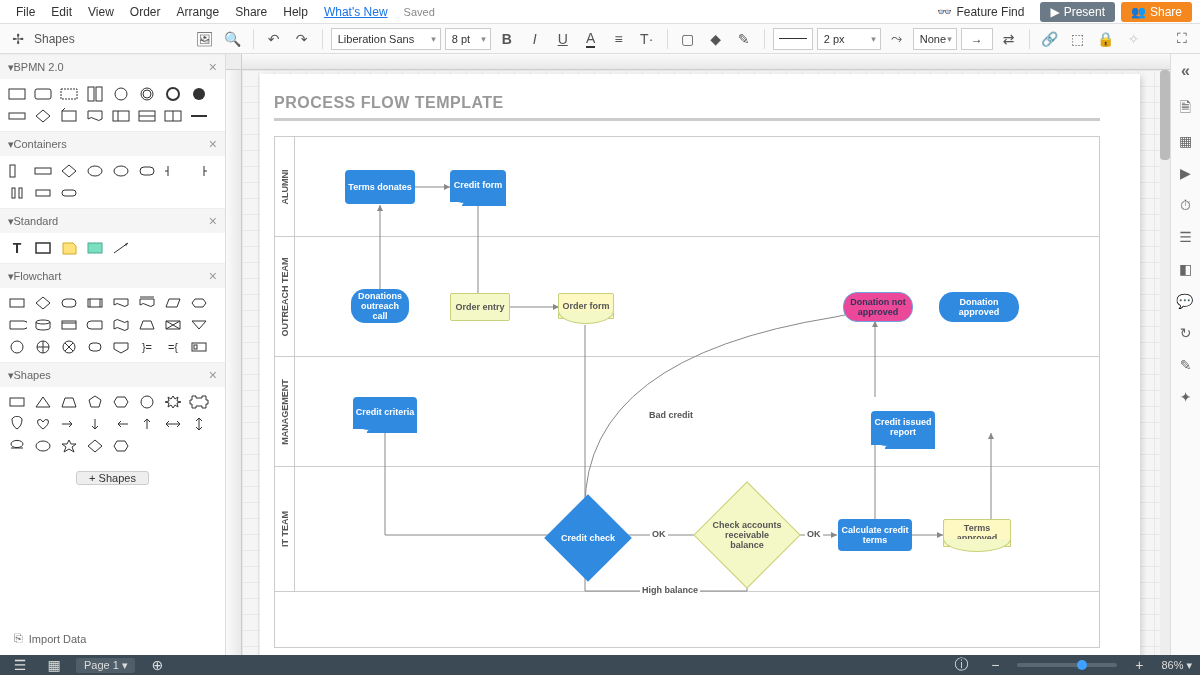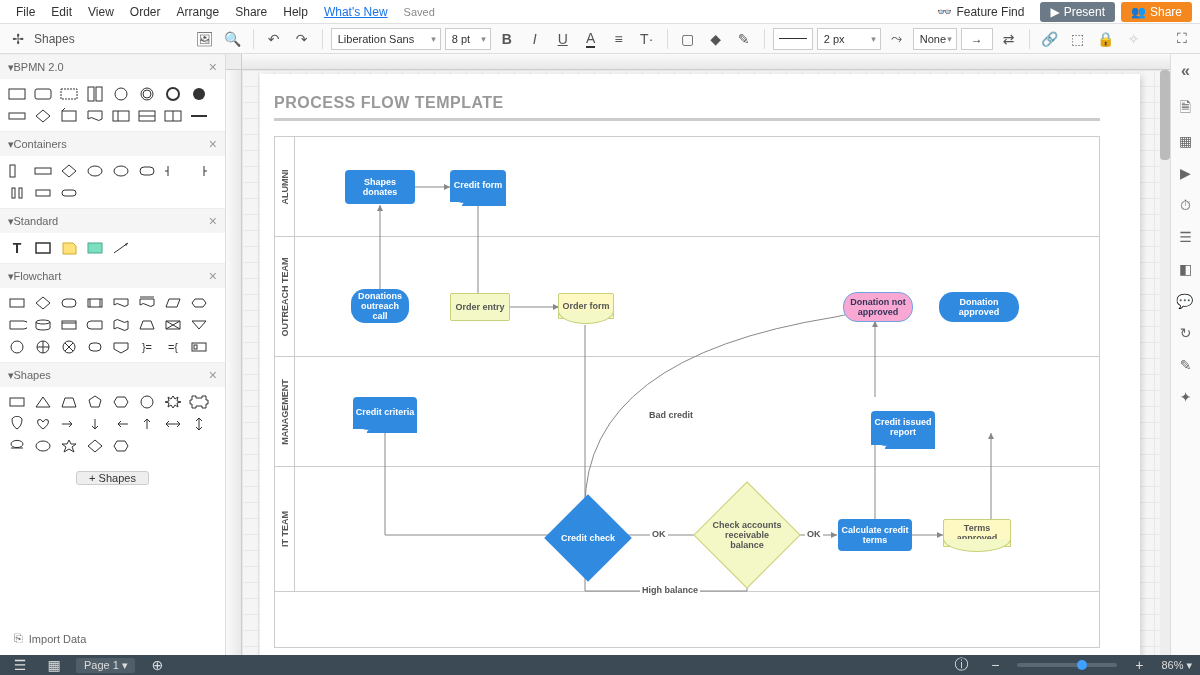--- a/index.html
+++ b/index.html
@@ -55,21 +55,21 @@
 .swimlane-label span { transform: rotate(-90deg); white-space: nowrap; font-size: 9px; font-weight: bold; color: #555; }
 
 .node { position: absolute; font-size: 9px; font-weight: bold; display: flex; align-items: center; justify-content: center; text-align: center; padding: 2px; }
 .node.blue-rect { background: #2f8ae0; color: #fff; border-radius: 4px; }
 .node.blue-doc { background: #2f8ae0; color: #fff; border-radius: 4px 4px 0 0; }
 .node.blue-doc::after { content:""; position:absolute; left:0; right:0; bottom:-6px; height:12px; background: radial-gradient(ellipse at 25% 0%, #2f8ae0 50%, transparent 51%), radial-gradient(ellipse at 75% 100%, #2f8ae0 50%, transparent 51%); }
 .node.yellow-rect { background: #f3f8c6; border: 1px solid #c8d07a; color: #555; border-radius: 2px; }
 .node.yellow-doc { background: #fef9c3; border: 1px solid #c8d07a; color: #555; border-radius: 2px 2px 0 0; }
 .node.yellow-doc::after { content:""; position:absolute; left:-1px; right:-1px; bottom:-6px; height:12px; border:1px solid #c8d07a; border-top:none; background: #f3f8c6; border-radius: 0 0 50% 50% / 0 0 100% 100%; }
 .node.pill { border-radius: 14px; }
-.node.lightblue { background: #f9a8d4; border: 1px solid #6fa3e0; color: #335; }
+.node.lightblue { background: #ec4899; border: 1px solid #6fa3e0; color: #335; }
 .node.diamond-blue { background: #2f8ae0; color: #fff; width: 62px; height: 62px; transform: rotate(45deg); }
 .node.diamond-blue span { transform: rotate(-45deg); }
 .node.diamond-yellow { background: #f3f8c6; border: 1px solid #c8d07a; color: #555; width: 76px; height: 76px; transform: rotate(45deg); }
 .node.diamond-yellow span { transform: rotate(-45deg); display:block; width: 80px;}
 
 .edge-label { position: absolute; font-size: 9px; color: #555; font-weight: bold; background: #fff; padding: 0 2px; }
 .made-in { position: absolute; bottom: 8px; right: 20px; text-align: right; font-size: 10px; color: #888; }
 .made-in .logo { font-size: 15px; color: #444; font-weight: 500; }
 .made-in .logo .orange { color: #f5871f; font-weight: bold; }
 svg.edges { position: absolute; top: 0; left: 0; width: 100%; height: 100%; pointer-events: none; }
@@ -634,21 +634,21 @@
           <path d="M344 398 L434 398" stroke="#888" fill="none" marker-end="url(#ah)"></path>
           <path d="M310 370 Q310 220 560 180 Q578 176 585 176" stroke="#888" fill="none" marker-end="url(#ah)"></path>
           <path d="M510 398 L562 398" stroke="#888" fill="none" marker-end="url(#ah)"></path>
           <path d="M472 437 L472 454 L310 454 L310 428" stroke="#888" fill="none" marker-end="url(#ah)"></path>
           <path d="M636 398 L668 398" stroke="#888" fill="none" marker-end="url(#ah)"></path>
           <path d="M600 382 L600 296" stroke="#888" fill="none" marker-end="url(#ah)"></path>
           <path d="M600 260 L600 184" stroke="#888" fill="none" marker-end="url(#ah)"></path>
           <path d="M716 382 L716 296" stroke="#888" fill="none" marker-end="url(#ah)"></path>
         </svg>
 
-        <div class="node blue-rect" style="left:70px; top:33px; width:70px; height:34px;">Shapes donates</div>
+        <div class="node blue-rect" style="left:70px; top:33px; width:70px; height:34px;">Terms donates</div>
         <div class="node blue-doc" style="left:175px; top:33px; width:56px; height:30px;">Credit form</div>
         <div class="node blue-rect pill" style="left:76px; top:152px; width:58px; height:34px;">Donations outreach call</div>
         <div class="node yellow-rect" style="left:175px; top:156px; width:60px; height:28px;">Order entry</div>
         <div class="node yellow-doc" style="left:283px; top:156px; width:56px; height:26px;">Order form</div>
         <div class="node lightblue pill" style="left:568px; top:155px; width:70px; height:30px;">Donation not approved</div>
         <div class="node blue-rect pill" style="left:664px; top:155px; width:80px; height:30px;">Donation approved</div>
         <div class="node blue-doc" style="left:78px; top:260px; width:64px; height:30px;">Credit criteria</div>
         <div class="node blue-doc" style="left:596px; top:258px; width:64px; height:32px;margin-top:16px;">Credit issued report</div>
         <div class="node diamond-blue" style="left:282px; top:370px;">
             <span>Credit check</span>

